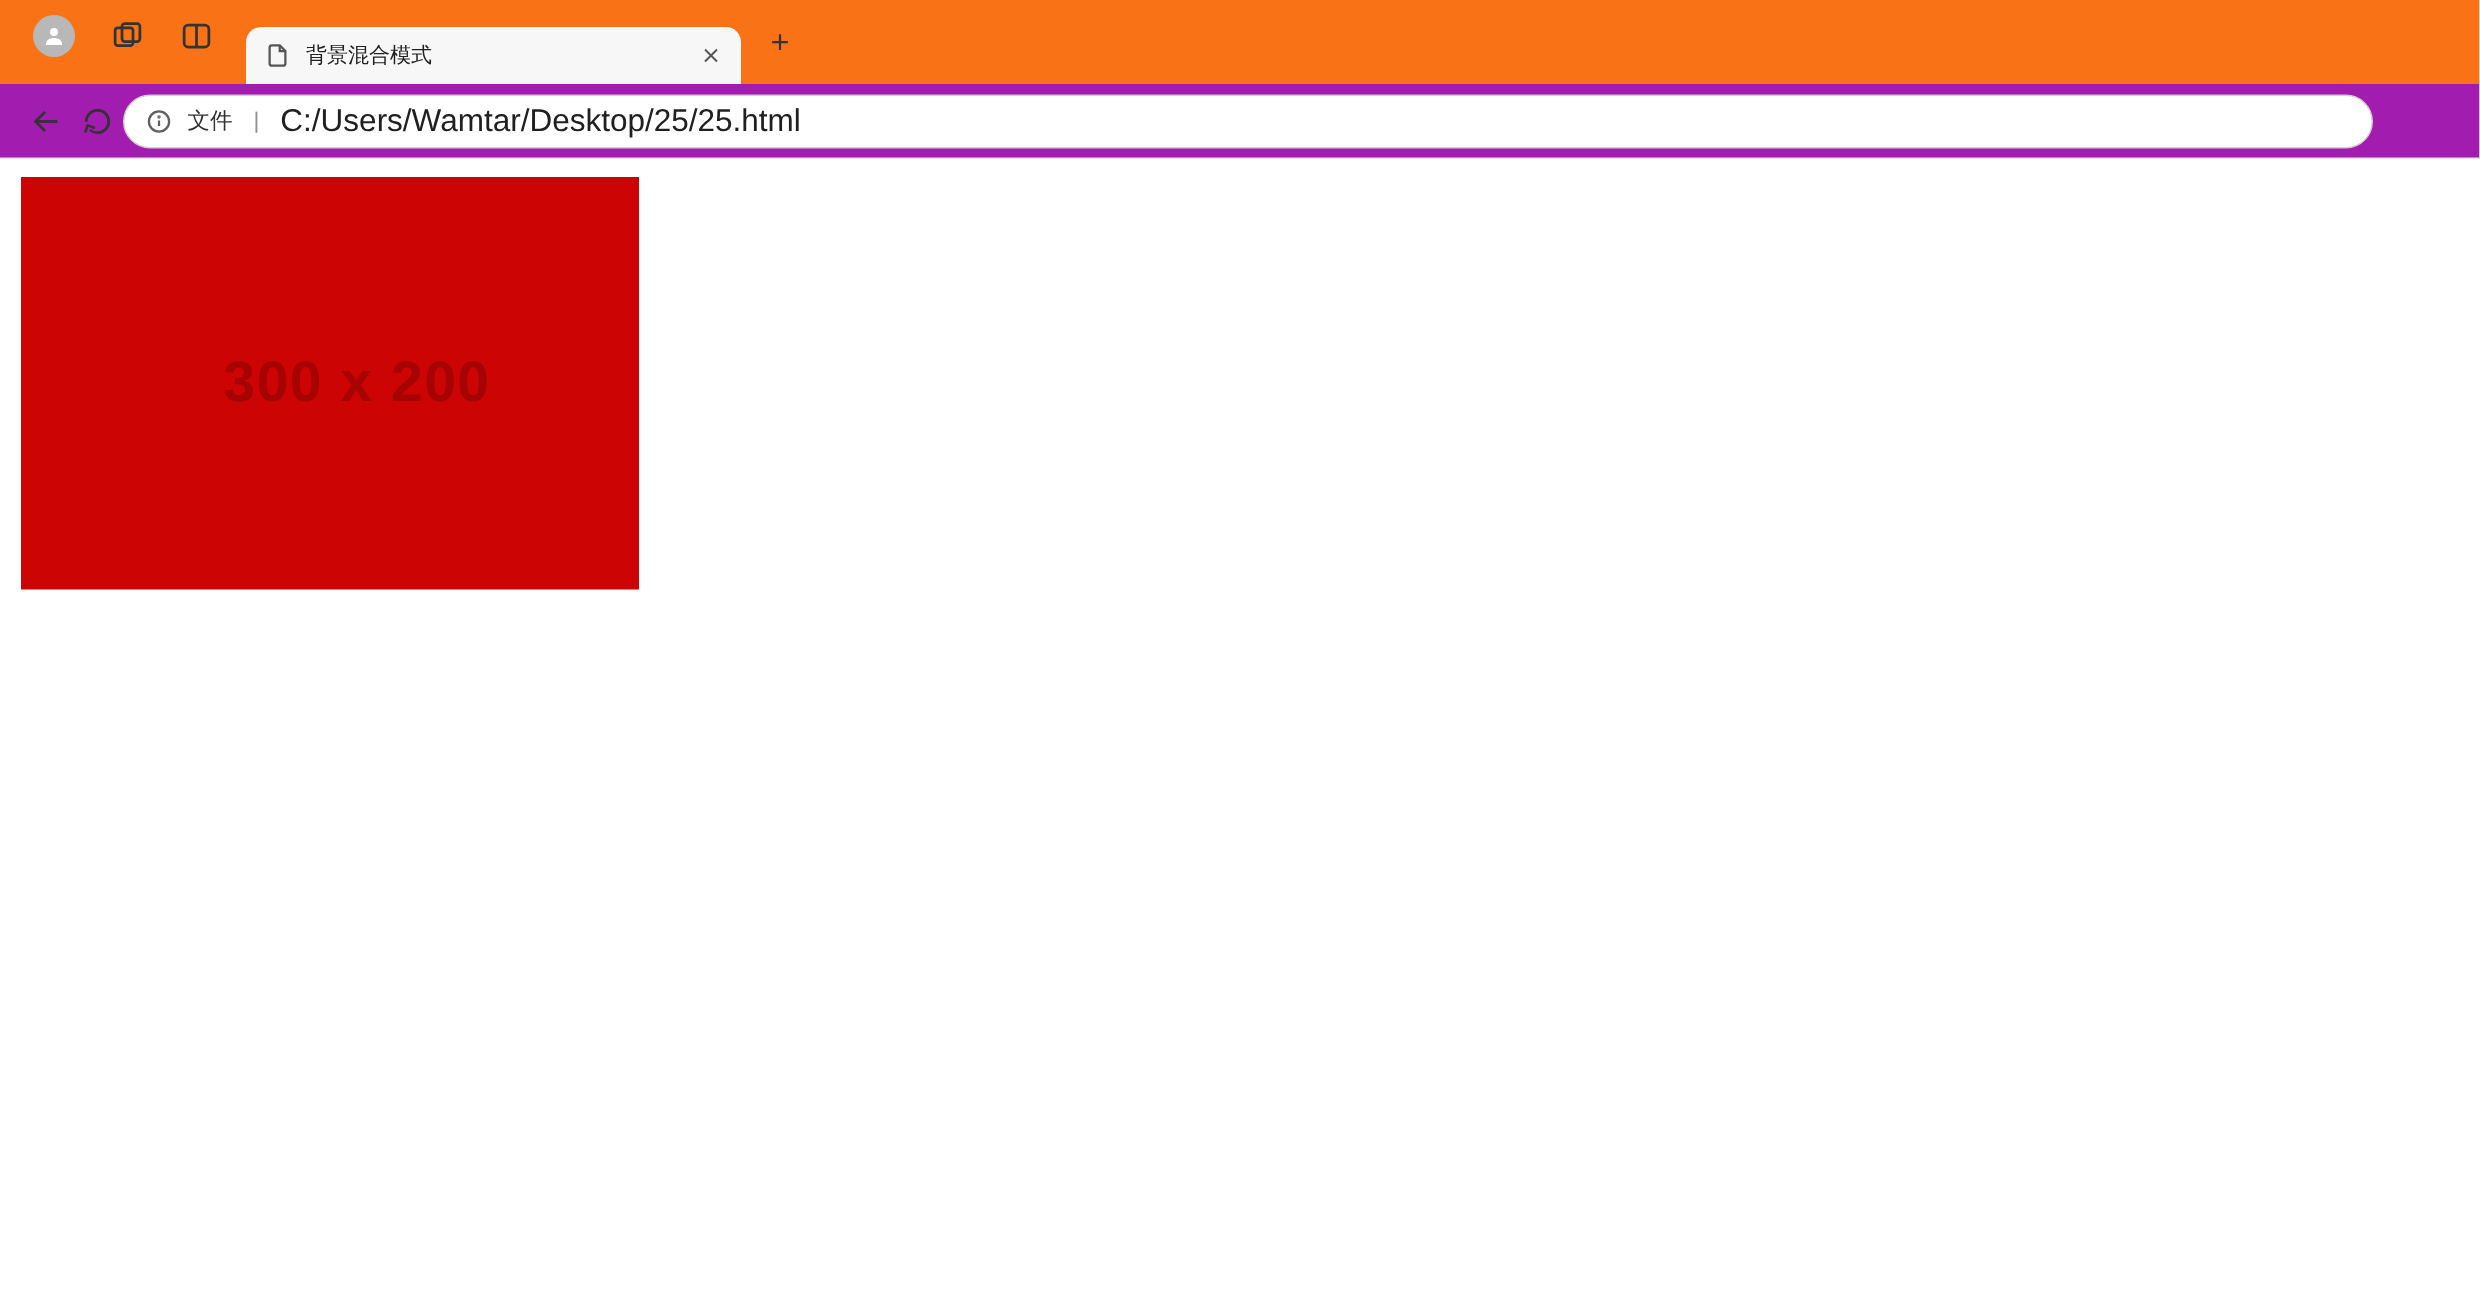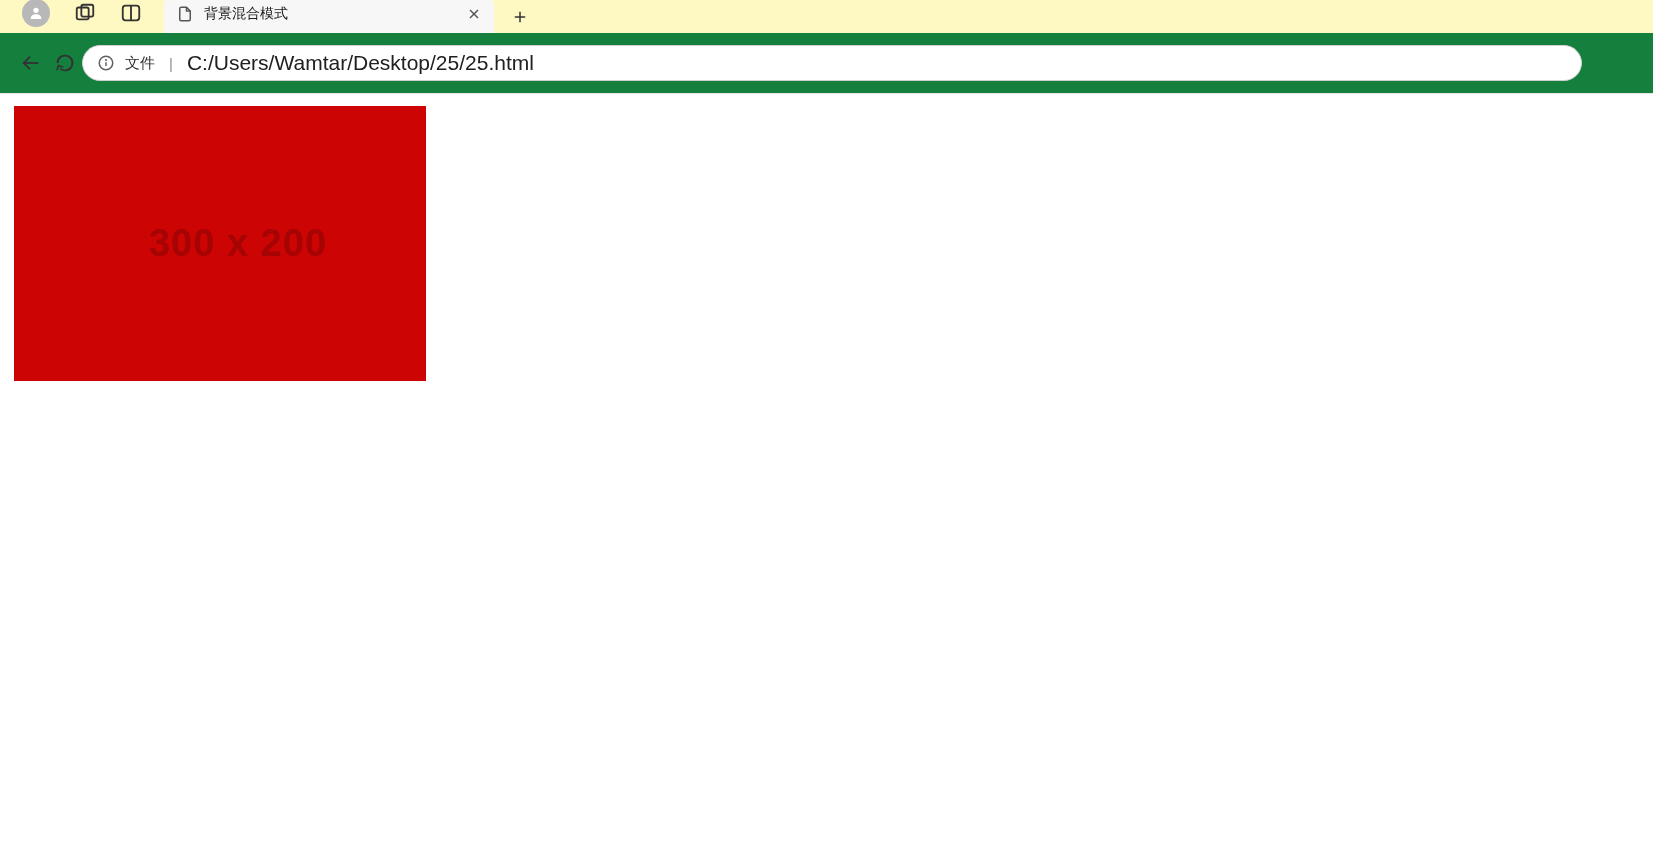--- a/index.html
+++ b/index.html
@@ -8,22 +8,22 @@
       box-sizing: border-box;
     }
     body {
       font-family: "Segoe UI", "Microsoft YaHei", Arial, sans-serif;
       background: #fff;
       width: 1653px;
       height: 862px;
       overflow: hidden;
     }
     .browser-chrome {
-      background: #fef9c3;
-      height: 33px;
+      background: #f97316;
+      height: 56px;
       display: flex;
       align-items: flex-end;
       padding-left: 8px;
     }
     .chrome-left-icons {
       display: flex;
       align-items: center;
       gap: 24px;
       padding: 0 14px 8px 14px;
       align-self: center;
@@ -67,22 +67,22 @@
       height: 32px;
       display: flex;
       align-items: center;
       justify-content: center;
       margin-left: 10px;
       align-self: center;
       color: #333;
       cursor: pointer;
     }
     .toolbar {
-      background: #15803d;
-      height: 61px;
+      background: #a21caf;
+      height: 50px;
       display: flex;
       align-items: center;
       padding: 0 14px;
       border-bottom: 1px solid #e6e6e6;
     }
     .nav-btn {
       width: 34px;
       height: 34px;
       display: flex;
       align-items: center;

